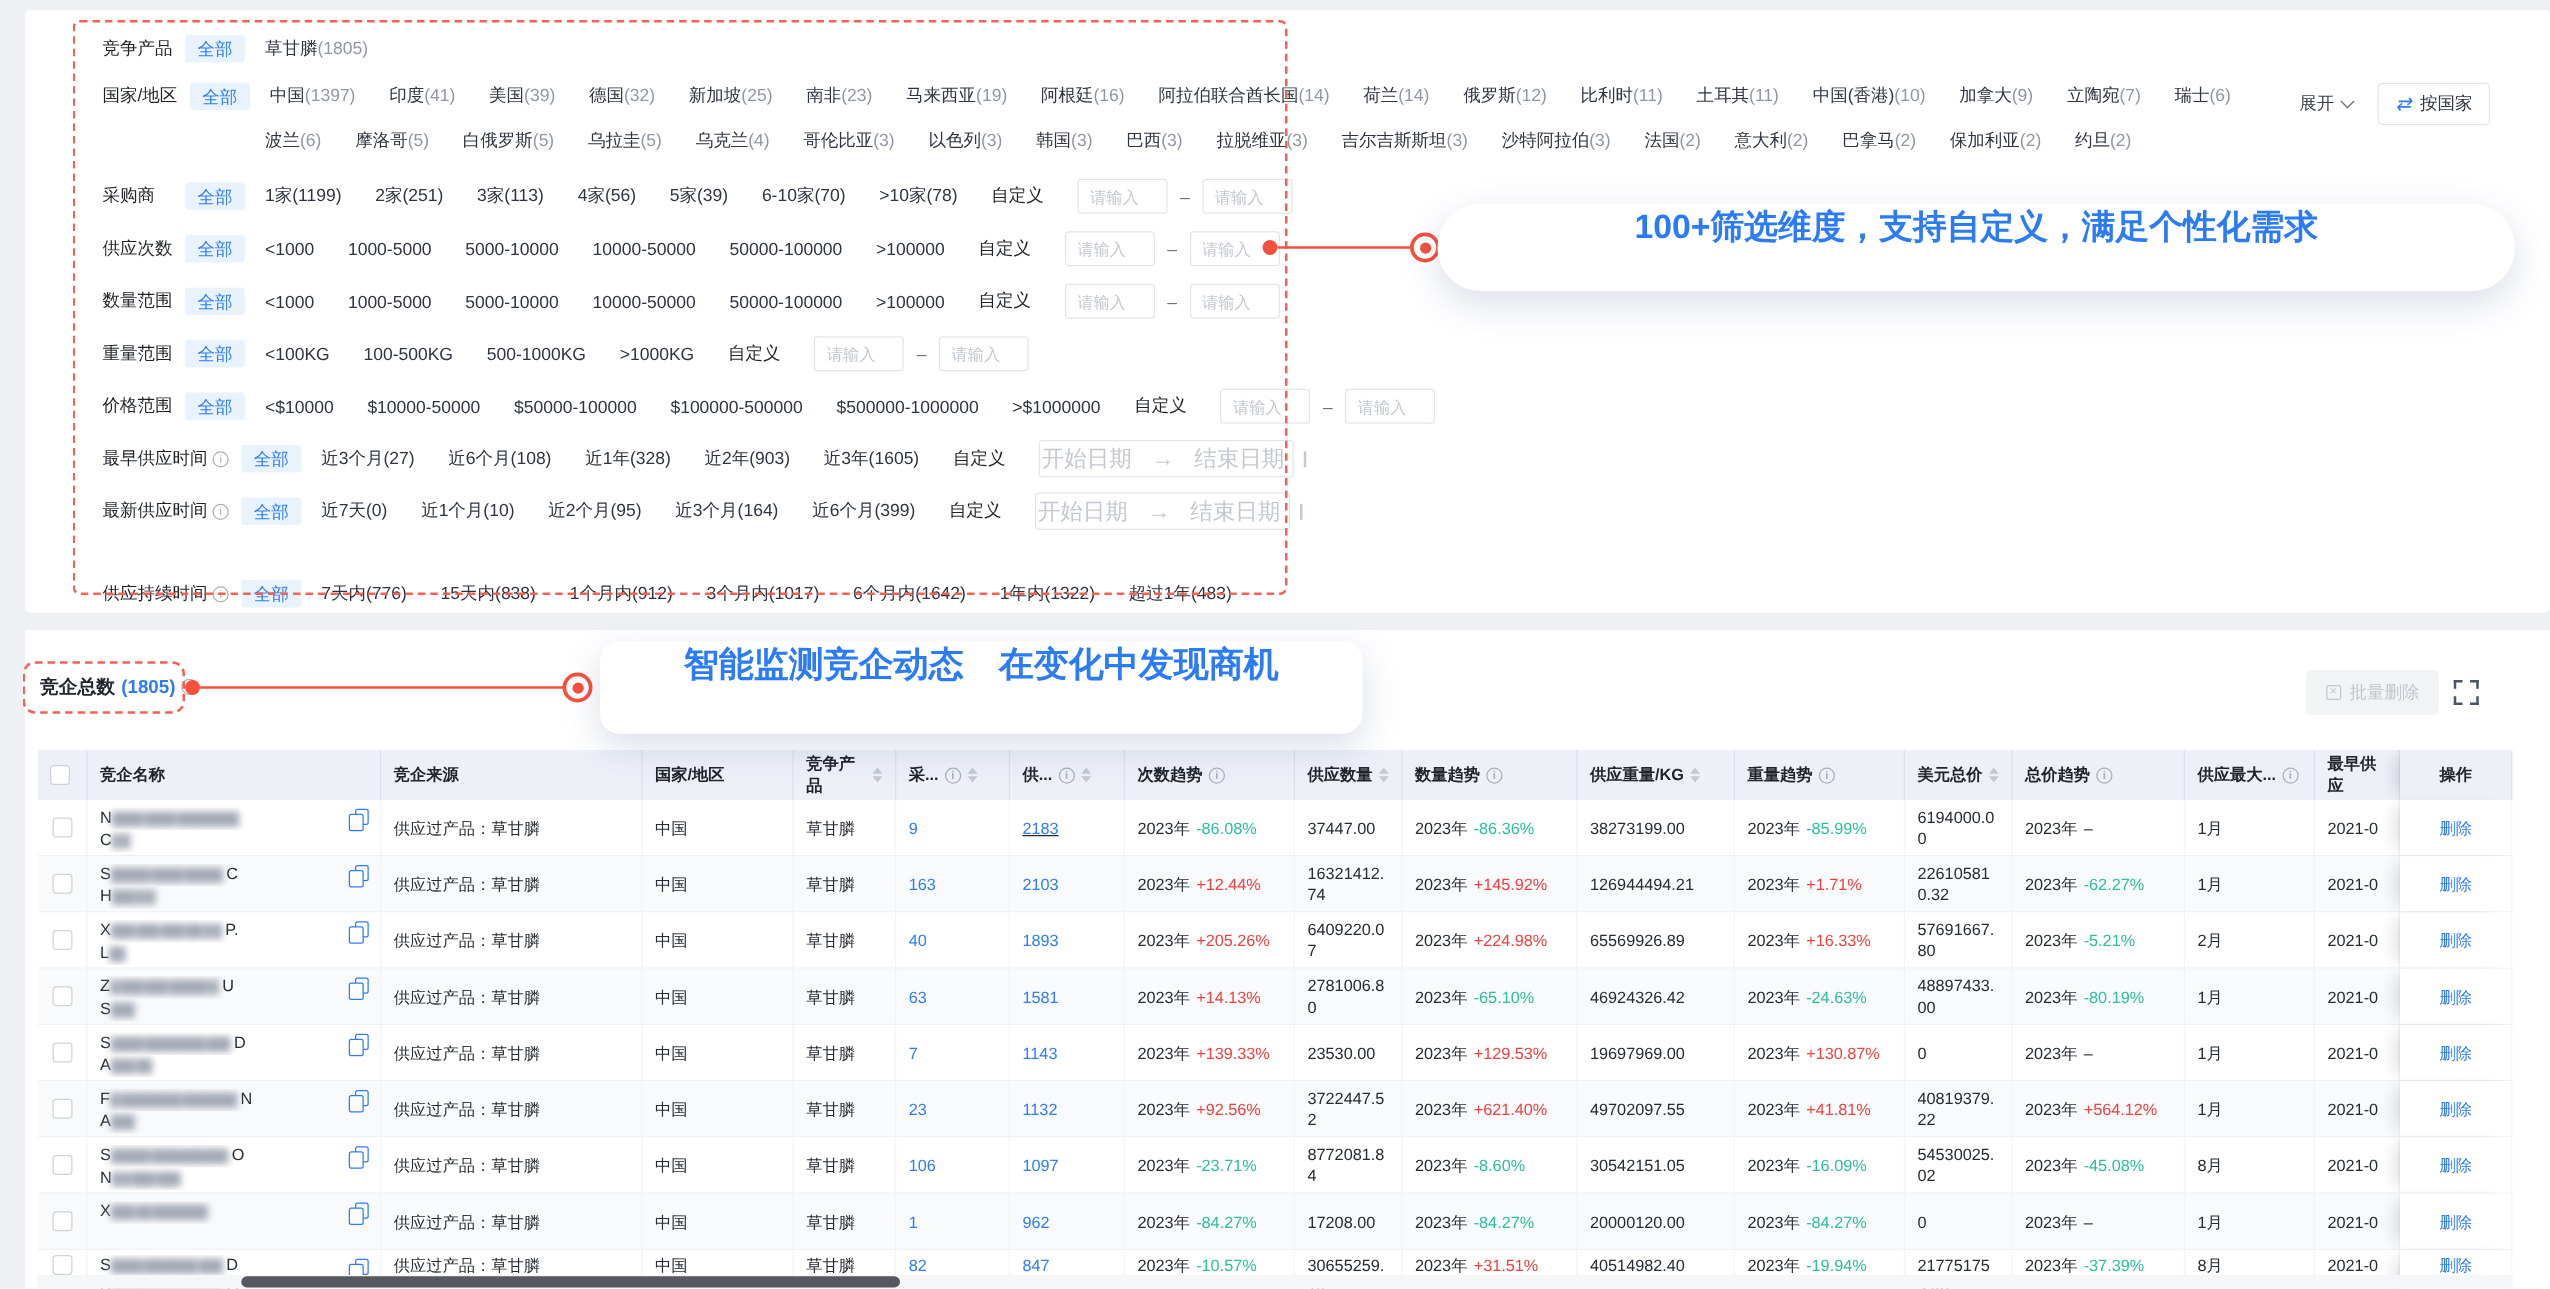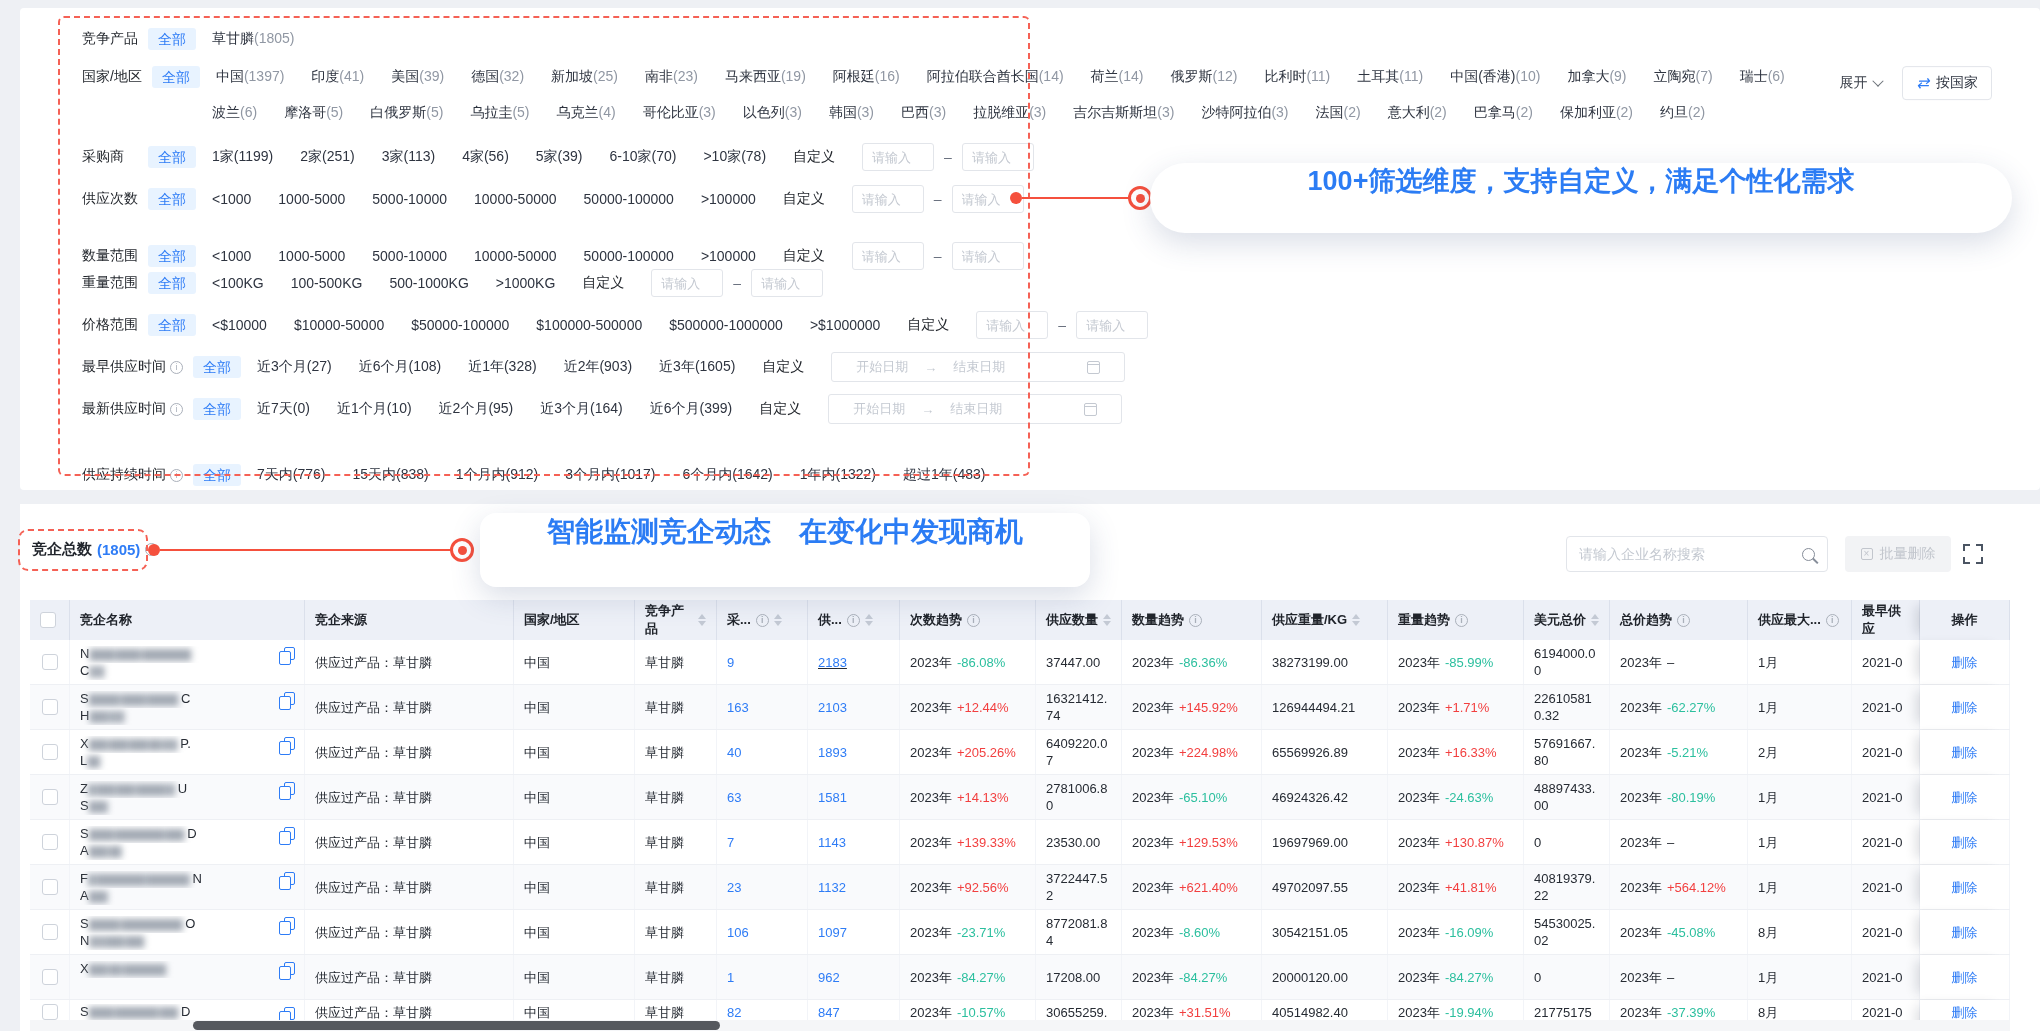--- a/index.html
+++ b/index.html
@@ -15,21 +15,21 @@
   .findent{display:inline-block;min-width:130px}
   .fchip{background:#e8f3ff;color:#2e7cf6;padding:4px 10px;border-radius:3px;line-height:1;margin-right:16px;cursor:pointer;white-space:nowrap}
   .fopts{display:flex;align-items:center;gap:27px;white-space:nowrap}
   .fopt{color:#2e3440;cursor:pointer}
   .cnt{color:#9097a3}
   .fcustom{font-weight:500;cursor:pointer}
   .frange{display:flex;align-items:center;gap:10px}
   .finp{width:72px;height:28px;border:1px solid #e2e5ea;border-radius:3px;font-size:13px;padding:0 9px;background:#fff;color:#555;outline:none}
   .finp::placeholder{color:#c4c9d1}
   .fdash{color:#6b7280}
-  .fdatebox{height:30px;width:294px;border:1px solid #e2e5ea;border-radius:3px;display:flex;align-items:center;padding:0 24px;gap:16px;color:#c4c9d1;font-size:13px;background:#fff}
+  .fdatebox{height:30px;width:204px;border:1px solid #e2e5ea;border-radius:3px;display:flex;align-items:center;padding:0 1px;gap:16px;color:#c4c9d1;font-size:18px;background:#fff}
   .farrow{color:#c4c9d1}
   .calic{width:13px;height:13px;border:1.3px solid #c4c9d1;border-radius:2px;position:relative;margin-left:auto}
   .calic::before{content:"";position:absolute;top:2.5px;left:0;right:0;height:1.3px;background:#c4c9d1}
   .iinfo{width:13px;height:13px;border-radius:50%;border:1px solid #aab0ba;color:#aab0ba;font-size:9px;line-height:11px;text-align:center;display:inline-block;flex:none}
   .iinfo::after{content:"i"}
   .row-right{position:absolute;right:8px;top:50%;transform:translateY(-32%);display:flex;align-items:center;gap:20px}
   .fexpand{display:flex;align-items:center;gap:7px;color:#3c414b;cursor:pointer}
   .chev{width:8px;height:8px;border-right:1.6px solid #6a7077;border-bottom:1.6px solid #6a7077;transform:rotate(45deg);margin-top:-4px}
   .fbycountry{height:34px;padding:0 13px;border:1px solid #e2e5ea;border-radius:4px;background:#fff;display:flex;align-items:center;gap:7px;font-size:14px;color:#2e3440;cursor:pointer}
   .swapic::before{content:"⇄";color:#2e7cf6;font-size:15px;line-height:1}
@@ -208,21 +208,21 @@
         <span class="fopt"><span>50000-100000</span></span>
         <span class="fopt"><span>&gt;100000</span></span>
         <span class="fcustom">自定义</span>
         <span class="frange">
           <input class="finp" placeholder="请输入" style="">
           <span class="fdash">–</span>
           <input class="finp" placeholder="请输入" style="">
         </span>
       </div>
     </div>
-    <div class="frow" style="top: 232px;">
+    <div class="frow" style="top: 217px;">
       <div class="flabel">
         <span>数量范围</span>
       </div>
       <span class="fchip">全部</span>
       <div class="fopts">
         <span class="fopt"><span>&lt;1000</span></span>
         <span class="fopt"><span>1000-5000</span></span>
         <span class="fopt"><span>5000-10000</span></span>
         <span class="fopt"><span>10000-50000</span></span>
         <span class="fopt"><span>50000-100000</span></span>
@@ -331,24 +331,20 @@
         <span class="fopt"><span>超过1年(483)</span></span>
       </div>
     </div>
   </div>
 
 <div class="panel" id="panel2">
   <div class="total">
     <span>竞企总数</span>
     <span class="blue">(1805)</span>
     <span class="iinfo"></span>
-  </div>
-  <div class="search">
-    <input type="text" placeholder="请输入企业名称搜索" style="">
-    <span class="sicon"></span>
   </div>
   <button class="batchbtn">
     <span class="bicon"></span>
     <span>批量删除</span>
   </button>
   <span class="fsicon">
       <i class="tl"></i>
       <i class="tr"></i>
       <i class="bl"></i>
       <i class="br"></i>

